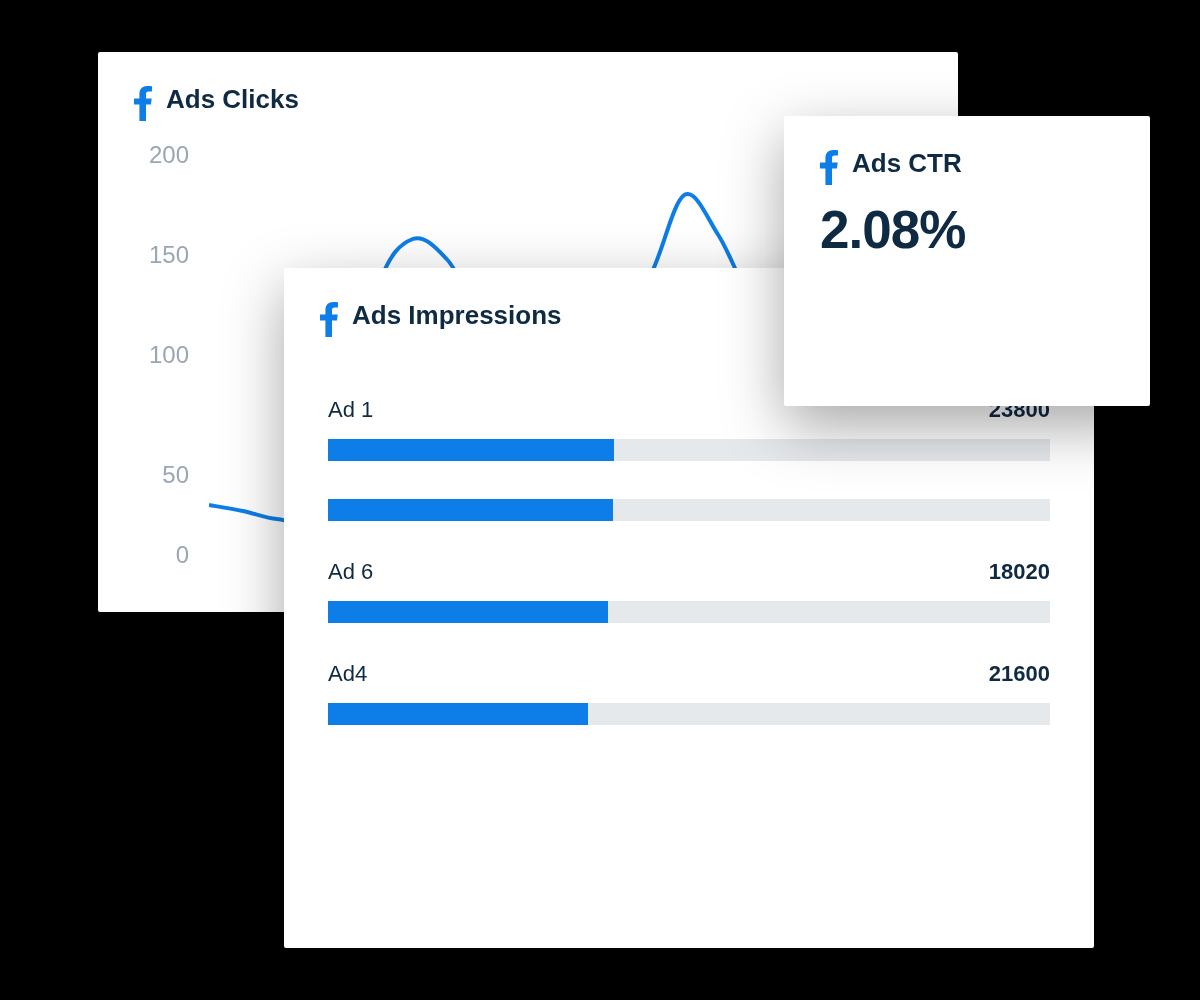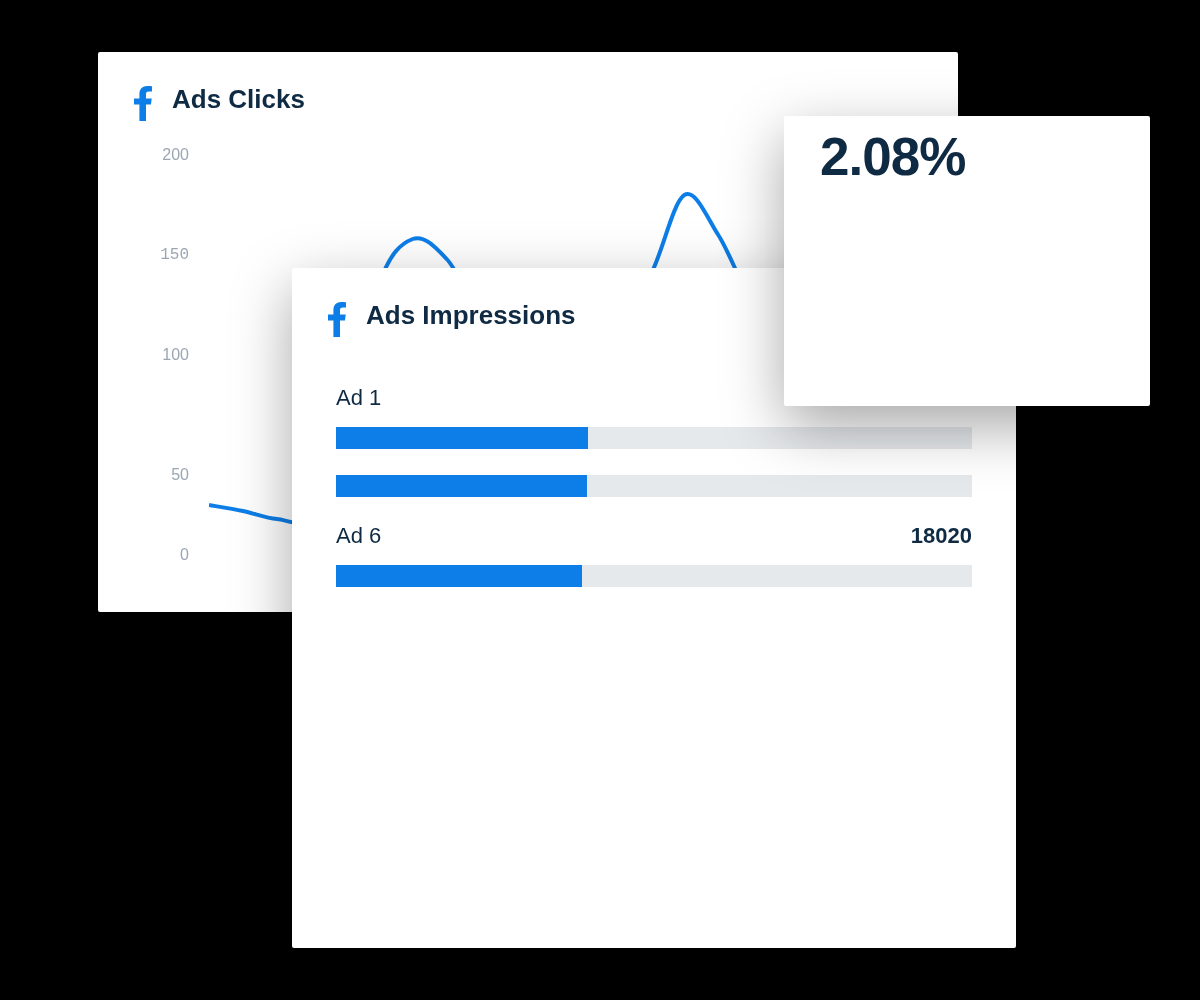--- a/index.html
+++ b/index.html
@@ -13,21 +13,21 @@
   }
   .card {
     position: absolute;
     background: #fff;
     box-shadow: 0 20px 60px rgba(0,0,0,0.35);
     border-radius: 2px;
   }
   .card-header {
     display: flex;
     align-items: center;
-    gap: 20px;
+    gap: 14px;
     padding: 32px 36px 10px 36px;
     text-align: right;
   }
   .fb-icon {
     width: 18px;
     height: 30px;
     flex-shrink: 0;
   }
   .fb-icon svg { display: block; }
   .card-title {
@@ -44,47 +44,47 @@
     height: 560px;
   }
   .axis-area {
     position: relative;
     margin: 30px 36px 30px 36px;
     height: 400px;
   }
   .y-label {
     position: absolute;
     left: 0;
-    font-size: 16px;
+    font-size: 24px;
     color: #9aa6b3;
     text-align: right;
     width: 55px;
     transform: translateY(-50%);
   }
   .plot {
     position: absolute;
     left: 75px;
     right: 0;
     top: 0;
     bottom: 0;
   }
   .plot svg { width: 100%; height: 100%; }
 
   
   #card-impr {
-    left: 292px;
+    left: 284px;
     top: 268px;
-    width: 724px;
+    width: 810px;
     height: 680px;
     padding-bottom: 30px;
   }
   .bar-list {
     padding: 18px 44px 0 44px;
   }
-  .bar-item { margin-top: 26px; }
+  .bar-item { margin-top: 38px; }
   .bar-head {
     display: flex;
     justify-content: space-between;
     align-items: baseline;
     font-size: 22px;
     color: #0f2a43;
     margin-bottom: 16px;
   }
   .bar-head .label { font-weight: 400; }
   .bar-head .value { font-weight: 700; }
@@ -123,21 +123,21 @@
           <path fill="#0d7ee8" d="M8 24V13h3.3l.5-4H8V6.4C8 5.2 8.3 4.4 10 4.4h2V.8C11.6.7 10.3.6 8.8.6 5.7.6 3.6 2.5 3.6 6v3H0v4h3.6v11H8z"></path>
         </svg>
     </span>
     <span class="card-title">Ads Clicks</span>
   </div>
   <div class="axis-area">
     <div id="y-axis-labels">
         <div class="y-label" style="top: 100%;">0</div>
         <div class="y-label" style="top: 75%; margin-top: 20px;">50</div>
         <div class="y-label" style="top: 50%;">100</div>
-        <div class="y-label" style="top: 25%; font-family: Liberation Mono, monospace;">150</div>
+        <div class="y-label" style="top: 25%;">150</div>
         <div class="y-label" style="top: 0%;">200</div>
       </div>
     <div class="plot">
       <svg id="line-svg" preserveAspectRatio="none" viewBox="0 0 1000 1000">
           <path d="M0,875 C7.936507936507936,877.5 31.74603174603174,884.1666666666666 47.61904761904761,890 C63.49206349206349,895.8333333333334 79.36507936507935,908.3333333333334 95.23809523809523,910 C111.1111111111111,911.6666666666666 126.98412698412699,935 142.85714285714286,900 C158.73015873015873,865 174.60317460317458,795.8333333333334 190.47619047619045,700 C206.34920634920633,604.1666666666666 222.2222222222222,406.6666666666667 238.09523809523807,325 C253.96825396825395,243.33333333333331 269.8412698412699,220.83333333333334 285.7142857142857,210 C301.58730158730157,199.16666666666666 317.46031746031747,230 333.3333333333333,260 C349.20634920634916,290 365.07936507936506,366.6666666666667 380.9523809523809,390 C396.82539682539675,413.3333333333333 412.69841269841265,398.3333333333333 428.57142857142856,400 C444.44444444444446,401.6666666666667 460.31746031746025,400 476.19047619047615,400 C492.06349206349205,400 507.93650793650795,401.6666666666667 523.8095238095239,400 C539.6825396825398,398.3333333333333 555.5555555555555,406.6666666666667 571.4285714285714,390 C587.3015873015873,373.3333333333333 603.1746031746031,348.3333333333333 619.047619047619,300 C634.9206349206349,251.66666666666666 650.7936507936507,116.66666666666667 666.6666666666666,100 C682.5396825396825,83.33333333333333 698.4126984126984,156.66666666666666 714.2857142857143,200 C730.1587301587302,243.33333333333334 746.0317460317459,328.3333333333333 761.9047619047618,360 C777.7777777777777,391.6666666666667 793.6507936507936,383.3333333333333 809.5238095238095,390 C825.3968253968254,396.6666666666667 841.2698412698412,398.3333333333333 857.1428571428571,400 C873.015873015873,401.6666666666667 888.8888888888889,405 904.7619047619048,400 C920.6349206349207,395 936.5079365079364,395 952.3809523809523,370 C968.2539682539682,345 992.063492063492,270 1000,250" fill="none" stroke="#0d7ee8" stroke-width="4" vector-effect="non-scaling-stroke"></path>
         </svg>
     </div>
   </div>
 </div>
 
@@ -167,18 +167,35 @@
       </div>
       <div class="bar-item">
         <div class="bar-head">
           <span class="label">Ad 6</span>
           <span class="value">18020</span>
         </div>
         <div class="bar-track">
           <div class="bar-fill" style="width:38.75%"></div>
         </div>
       </div>
+      <div class="bar-item">
+        <div class="bar-head">
+          <span class="label">Ad4</span>
+          <span class="value">21600</span>
+        </div>
+        <div class="bar-track">
+          <div class="bar-fill" style="width:36%"></div>
+        </div>
+      </div>
     </div>
 </div>
 
 <div class="card" id="card-ctr">
+  <div class="card-header">
+    <span class="fb-icon">
+      <svg viewBox="0 0 12 24">
+          <path fill="#0d7ee8" d="M8 24V13h3.3l.5-4H8V6.4C8 5.2 8.3 4.4 10 4.4h2V.8C11.6.7 10.3.6 8.8.6 5.7.6 3.6 2.5 3.6 6v3H0v4h3.6v11H8z"></path>
+        </svg>
+    </span>
+    <span class="card-title">Ads CTR</span>
+  </div>
   <div class="big-number">2.08%</div>
 </div>
 
 </body></html>

